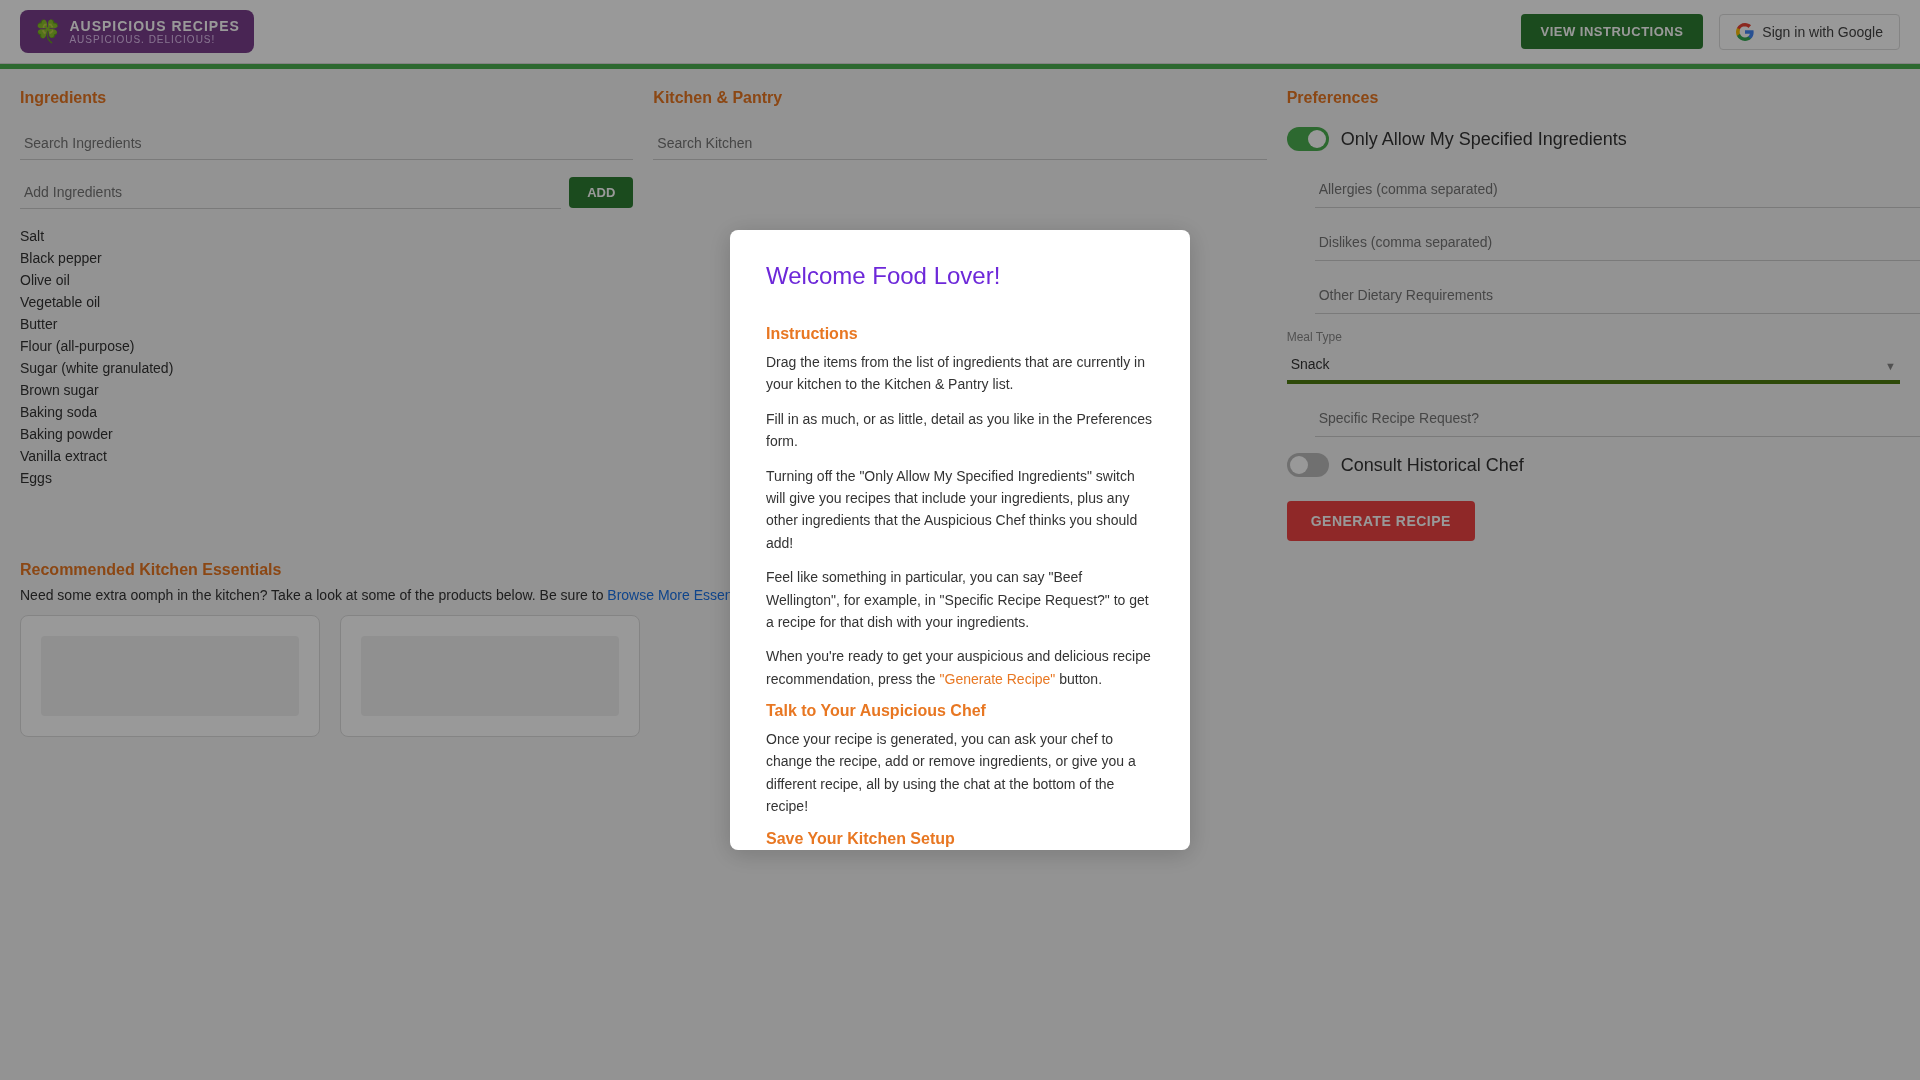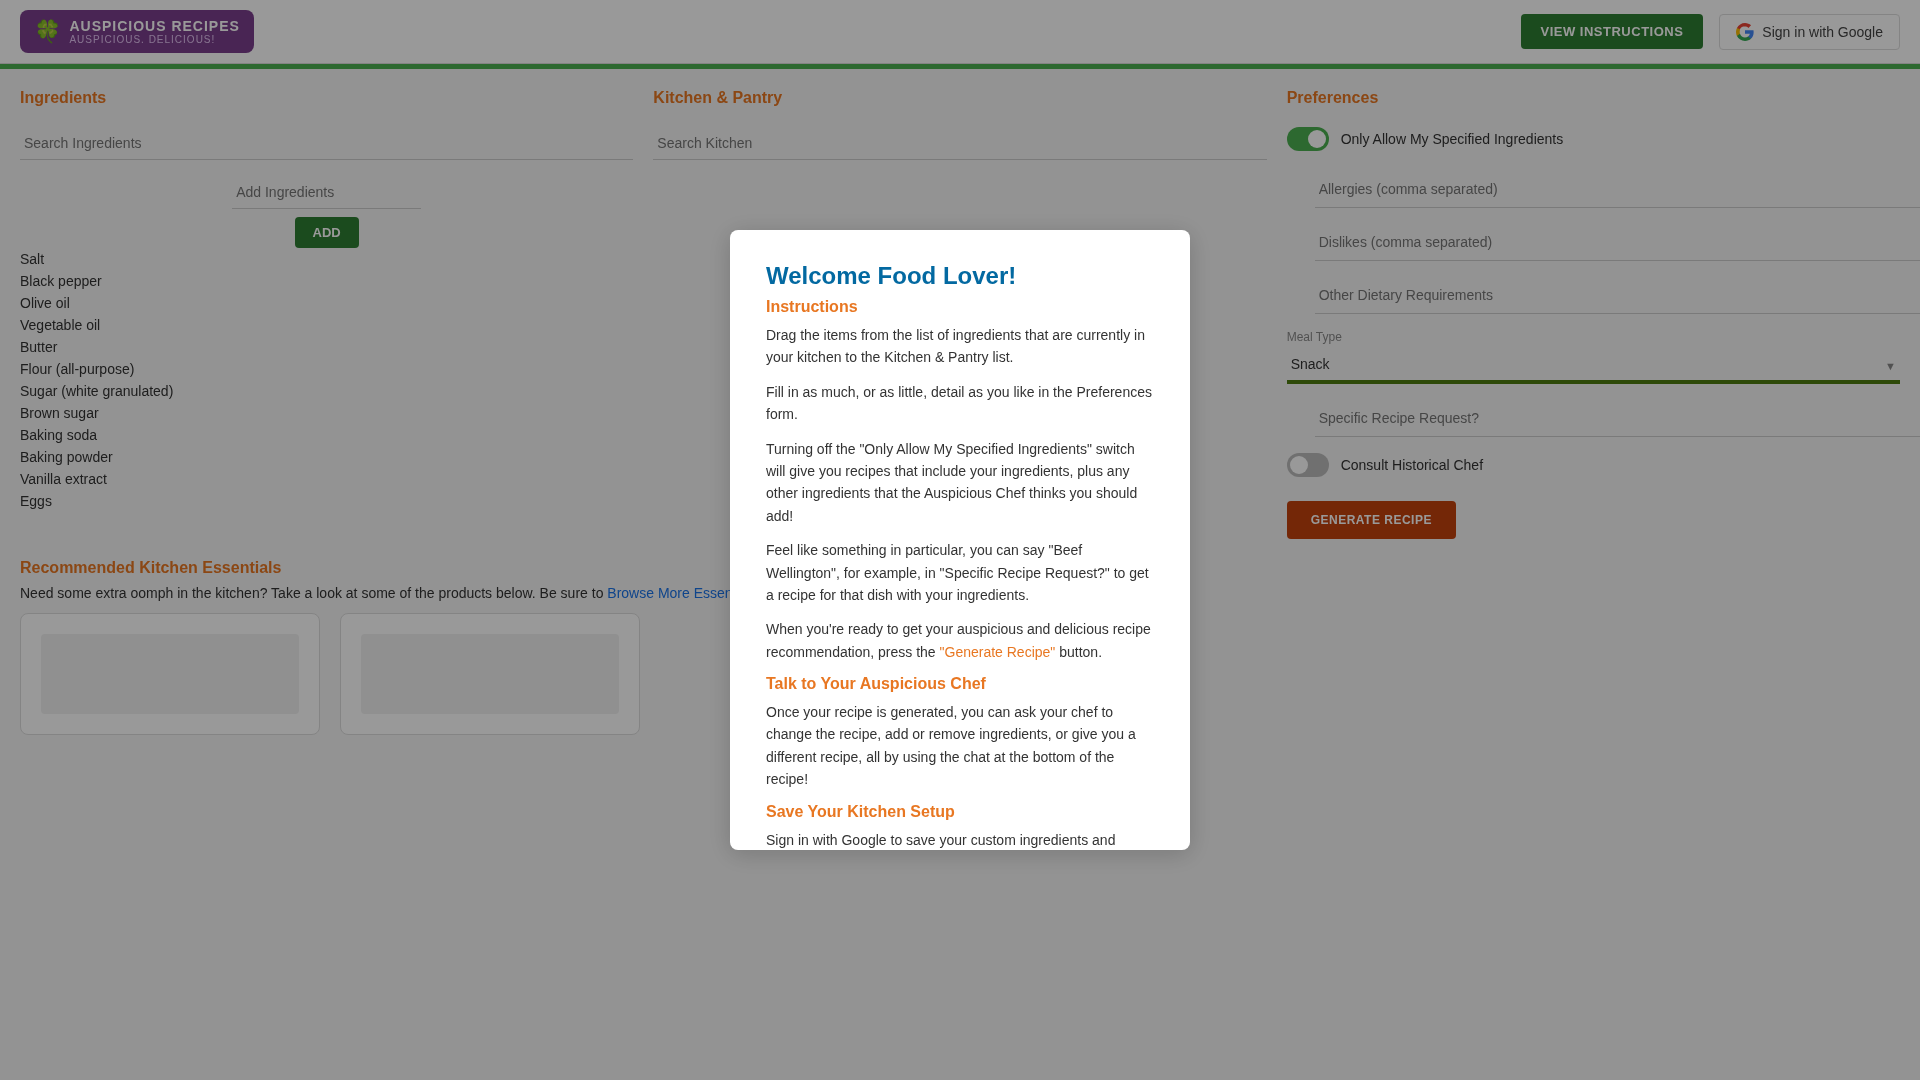--- a/index.html
+++ b/index.html
@@ -116,22 +116,21 @@
       color: #555;
       outline: none;
       background: transparent;
       margin-bottom: 16px;
     }
 
     .add-row {
       display: flex;
       align-items: center;
       gap: 8px;
-      margin-bottom: 0;
-      flex-direction: column;
+      margin-bottom: 16px;
     }
     .add-input {
       flex: 1;
       border: none;
       border-bottom: 1px solid #ccc;
       padding: 8px 4px;
       font-size: 14px;
       outline: none;
       background: transparent;
     }
@@ -186,21 +185,21 @@
       left: 21px;
       transition: 0.2s;
     }
     .toggle-off .toggle-slider {
       background: #bbb;
     }
     .toggle-off .toggle-slider:before {
       left: 3px;
     }
     .pref-label {
-      font-size: 14px;
+      font-size: 18px;
       color: #333;
     }
 
     .pref-field {
       margin-bottom: 16px;
     }
     .pref-input {
       width: 100%;
       border: none;
       border-bottom: 1px solid #ccc;
@@ -248,26 +247,26 @@
     }
 
     .consult-row {
       display: flex;
       align-items: center;
       gap: 12px;
       margin-bottom: 24px;
     }
 
     .generate-btn {
-      background: #c2410c;
+      background: #ef4444;
       color: #fff;
       border: none;
       padding: 12px 24px;
       border-radius: 4px;
-      font-size: 12px;
+      font-size: 14px;
       font-weight: bold;
       cursor: pointer;
       letter-spacing: 0.5px;
     }
 
     
     .bottom-section {
       padding: 0 20px 20px;
     }
     .recommended-title {
@@ -322,23 +321,23 @@
       border-radius: 8px;
       width: 460px;
       max-height: 620px;
       overflow-y: auto;
       padding: 32px 36px;
       position: relative;
       box-shadow: 0 4px 24px rgba(0,0,0,0.18);
     }
     .modal-title {
       font-size: 24px;
-      font-weight: bold;
-      color: #0369a1;
-      margin-bottom: 8px;
+      font-weight: normal;
+      color: #6d28d9;
+      margin-bottom: 35px;
     }
     .modal-section-title {
       color: #e87722;
       font-size: 16px;
       font-weight: bold;
       margin-bottom: 8px;
       margin-top: 0;
     }
     .modal-body p {
       font-size: 14px;

